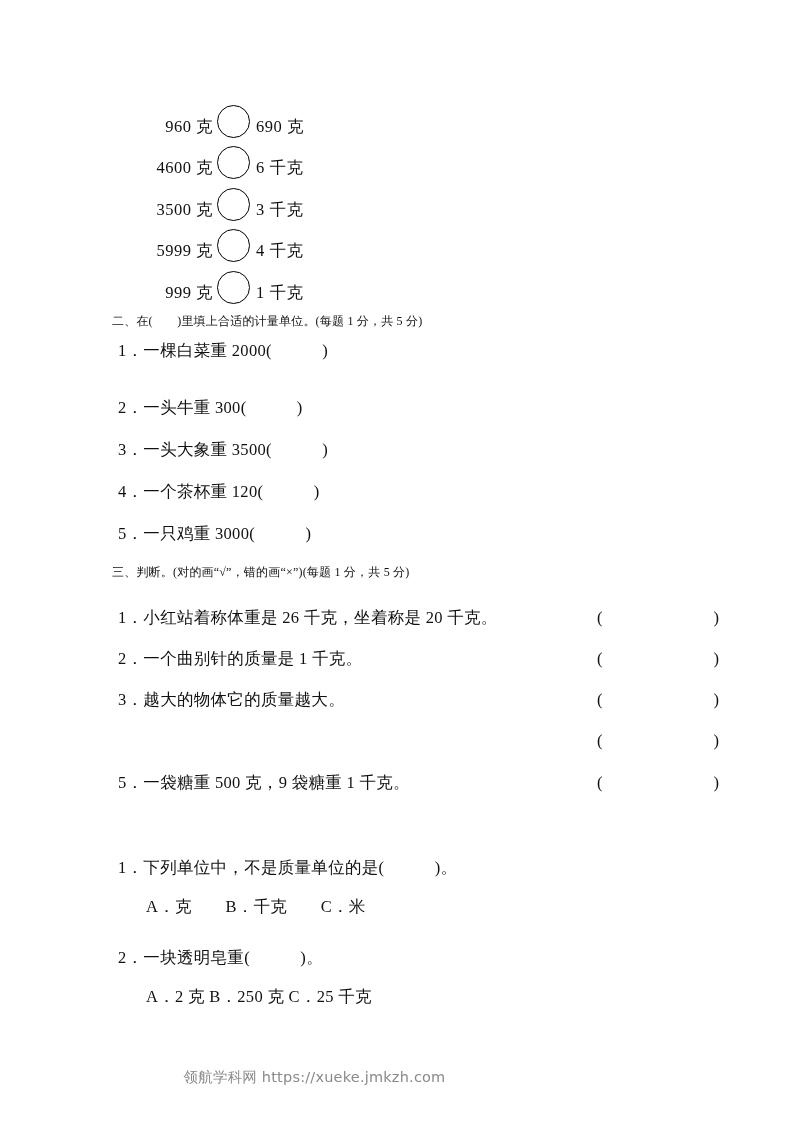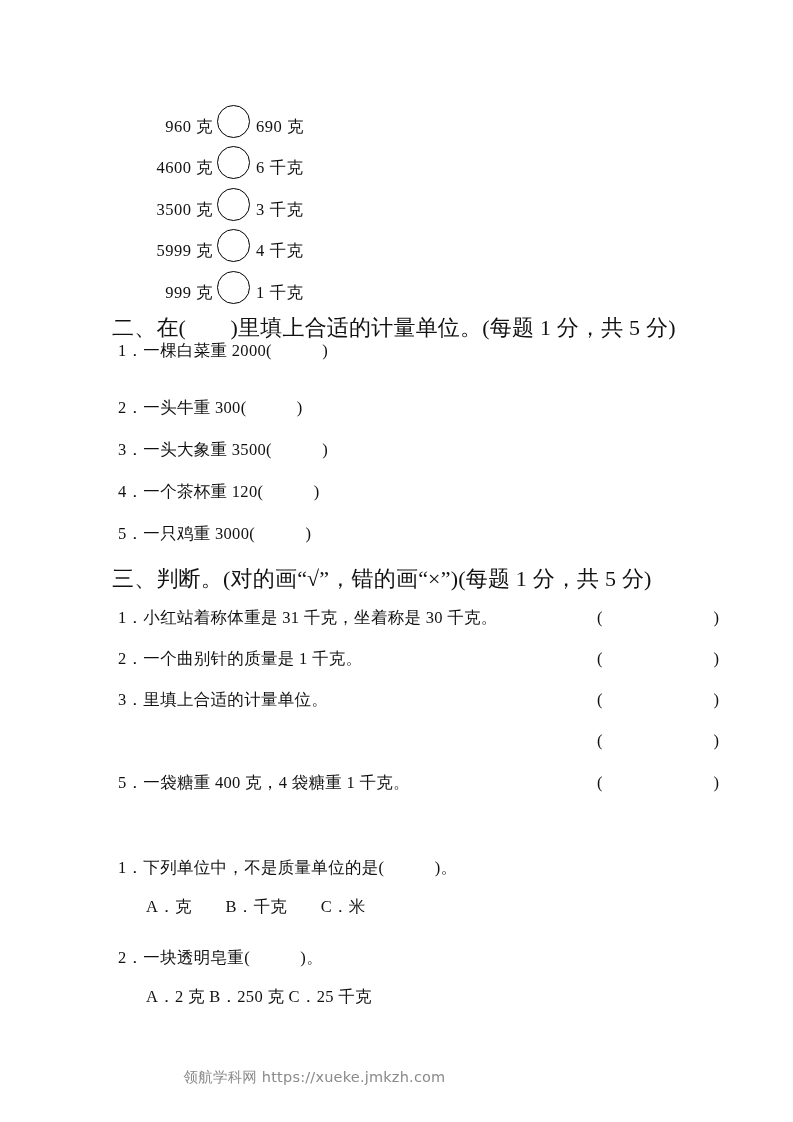--- a/index.html
+++ b/index.html
@@ -58,21 +58,21 @@
     font-size: 16.5px;
     letter-spacing: 0.5px;
     padding-left: 6px;
     white-space: nowrap;
   }
 
   
   .sec-head {
     position: absolute;
     left: 112px;
-    font-size: 22px;
+    font-size: 12px;
     white-space: nowrap;
     letter-spacing: 0.2px;
     text-align: center;
   }
 
   
   .q-line {
     position: absolute;
     left: 118px;
     font-size: 16.5px;
@@ -167,38 +167,38 @@
   <div class="q-line" style="top:481px;">
     <span class="q-num">4．</span><span class="q-text">一个茶杯重 120(　　　)</span>
   </div>
   <div class="q-line" style="top:523px;">
     <span class="q-num">5．</span><span class="q-text">一只鸡重 3000(　　　)</span>
   </div>
 
   <div class="sec-head" style="top:564px;">三、判断。(对的画“√”，错的画“×”)(每题 1 分，共 5 分)</div>
 
   <div class="q-line" style="top:607px;">
-    <span class="q-num">1．</span><span class="q-text">小红站着称体重是 31 千克，坐着称是 30 千克。</span>
+    <span class="q-num">1．</span><span class="q-text">小红站着称体重是 26 千克，坐着称是 20 千克。</span>
   </div>
   <div class="paren-pair" style="left:597px; top:607px;">(　　)</div>
 
   <div class="q-line" style="top:648px;">
     <span class="q-num">2．</span><span class="q-text">一个曲别针的质量是 1 千克。</span>
   </div>
   <div class="paren-pair" style="left:597px; top:648px;">(　　)</div>
 
   <div class="q-line" style="top:689px;">
-    <span class="q-num">3．</span><span class="q-text">里填上合适的计量单位。</span>
+    <span class="q-num">3．</span><span class="q-text">越大的物体它的质量越大。</span>
   </div>
   <div class="paren-pair" style="left:597px; top:689px;">(　　)</div>
 
   <div class="paren-pair" style="left:597px; top:730px;">(　　)</div>
 
   <div class="q-line" style="top:772px;">
-    <span class="q-num">5．</span><span class="q-text">一袋糖重 400 克，4 袋糖重 1 千克。</span>
+    <span class="q-num">5．</span><span class="q-text">一袋糖重 500 克，9 袋糖重 1 千克。</span>
   </div>
   <div class="paren-pair" style="left:597px; top:772px;">(　　)</div>
 
 
   <div class="q-line" style="top:857px;">
     <span class="q-num">1．</span><span class="q-text">下列单位中，不是质量单位的是(　　　)。</span>
   </div>
   <div class="choice-line" style="top:896px;">A．克　　B．千克　　C．米</div>
 
   <div class="q-line" style="top:947px;">

